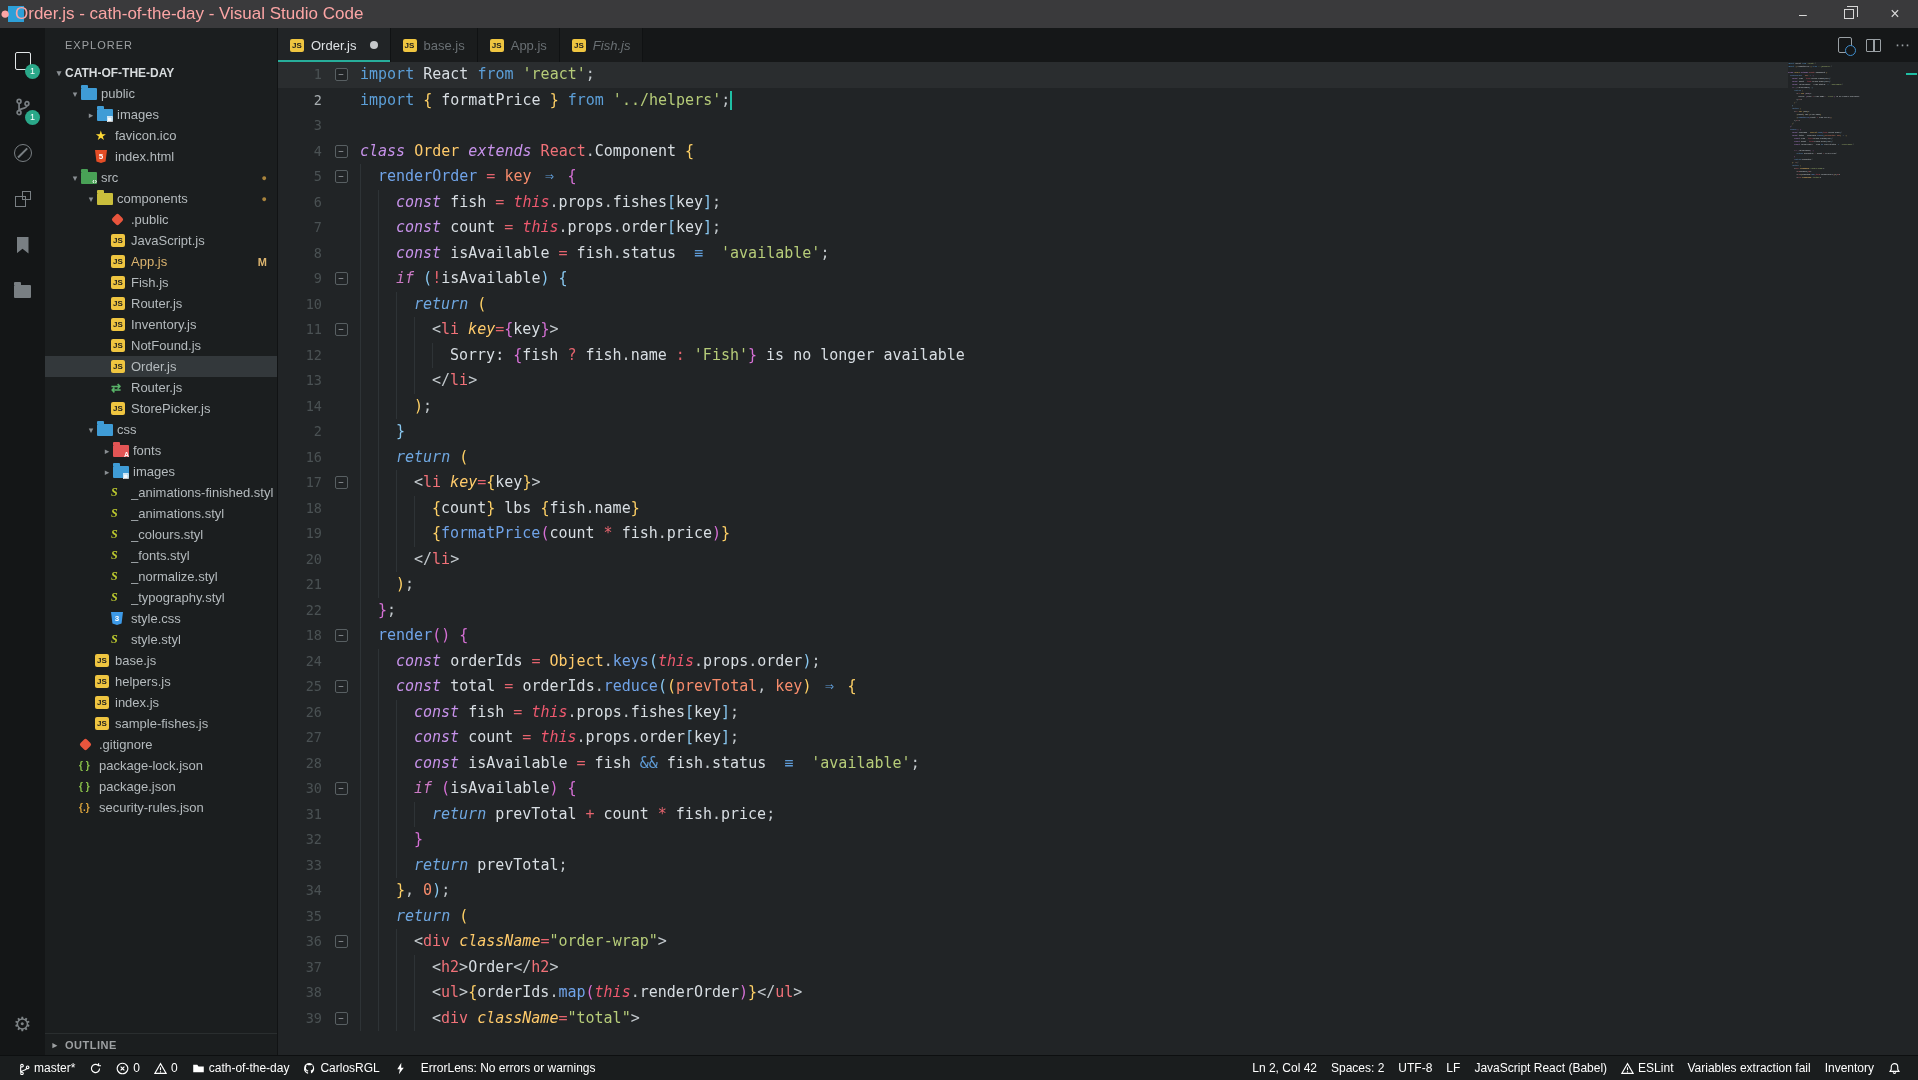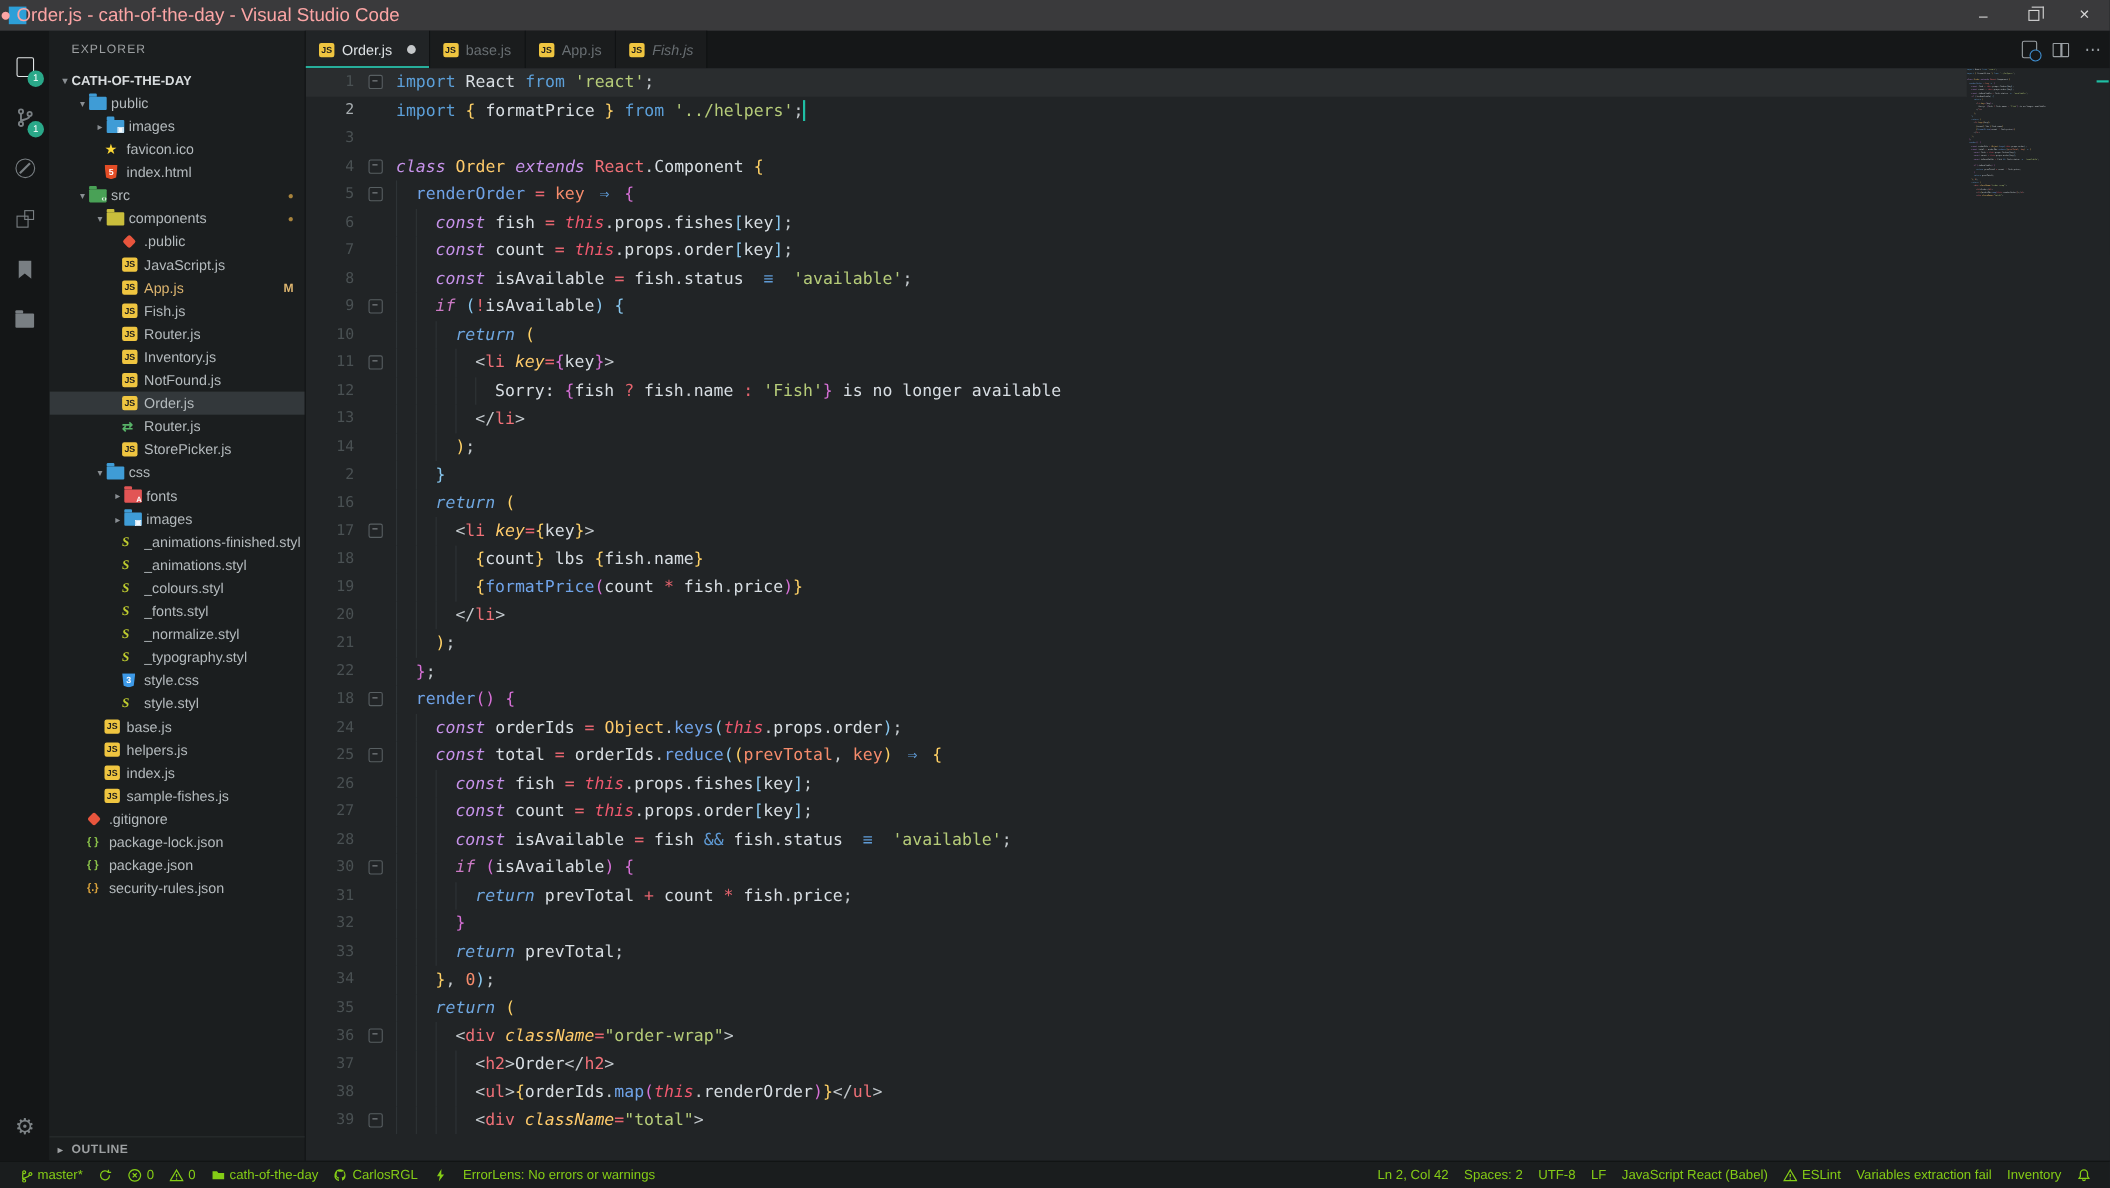--- a/index.html
+++ b/index.html
@@ -131,21 +131,21 @@
   
   .minimap { position:absolute; top:0; right:13px; width:117px; height:100%; overflow:hidden; opacity:.9; }
   #minimap-content { transform:scale(.118); transform-origin:0 0; width:860px; }
   .mline { height:25.5px; line-height:25.5px; font-family:"DejaVu Sans Mono",monospace; font-size:15px;
     white-space:pre; }
   .ruler { position:absolute; top:0; right:0; width:13px; height:100%; }
   .cursor-mark { position:absolute; top:11px; left:1px; width:11px; height:2px; background:#1fbfa4; }
 
   
   .statusbar { height:22px; background:#1a1d1e; border-top:1px solid #0d0f10; display:flex;
-    align-items:center; color:#84cc16; font-size:12px; flex:none; padding:12px 10px; }
+    align-items:center; color:#ffffff; font-size:12px; flex:none; padding:12px 10px; }
   .sb-left, .sb-right { display:flex; align-items:center; height:100%; }
   .sb-right { margin-left:auto; }
   .sb-item { display:flex; align-items:center; gap:4px; padding:0 7px; height:100%; }
   .sb-item svg { display:block; }
 </style>
 </head>
 <body>
 
 <div class="window">
 

